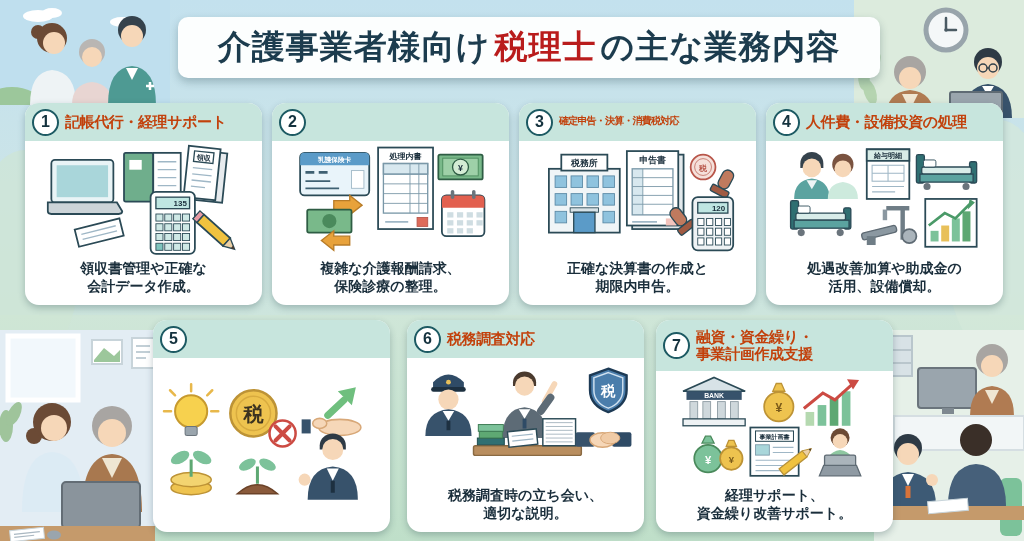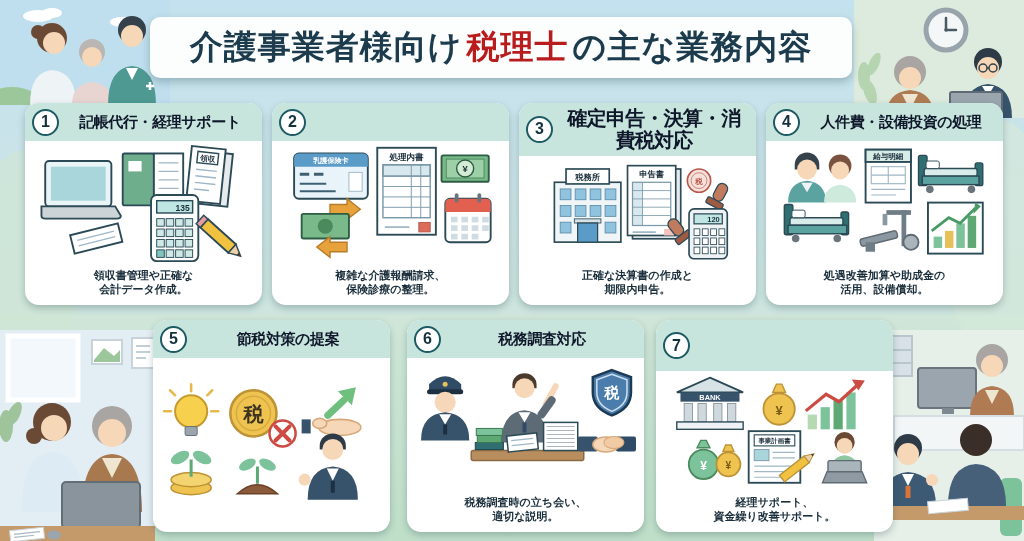--- a/index.html
+++ b/index.html
@@ -10,45 +10,45 @@
            background:linear-gradient(180deg,#c3e1ee 0%,#cbe4e8 34%,#cde5db 62%,#c2decb 100%); }
   .bg-bottom { position:absolute; left:0; top:315px; width:1024px; height:226px;
                background:linear-gradient(180deg,#cfe6d8 0%,#bfdfc9 100%); }
   .bg-blob-left { position:absolute; left:-30px; top:150px; width:110px; height:220px;
                   background:#cfe6d4; border-radius:50%; opacity:.7; }
   .bg-blob-right { position:absolute; right:-30px; top:120px; width:110px; height:240px;
                    background:#d4e8da; border-radius:50%; opacity:.7; }
 
   .scene { position:absolute; }
 
-  .title-bar { position:absolute; left:150px; top:17px; width:702px; height:61px;
+  .title-bar { position:absolute; left:178px; top:17px; width:702px; height:61px;
                background:#fcfefe; border-radius:10px;
                box-shadow:0 4px 8px rgba(30,60,70,.28);
                display:flex; align-items:center; justify-content:center;
                font-size:33px; font-weight:bold; color:#1c3c4e; letter-spacing:1px; white-space:nowrap; }
   .title-bar .hl { color:#b91c1c; padding:0 4px; }
 
   .card { position:absolute; width:237px; background:#ffffff; border-radius:14px;
           box-shadow:0 3px 7px rgba(30,60,70,.28); overflow:hidden;
           display:flex; flex-direction:column; }
   .r1 { top:103px; height:202px; }
   .r2 { top:320px; height:212px; }
   .card-header { background:#c7e5dd; display:flex; align-items:center; gap:6px;
                  padding:4px 7px; min-height:38px; flex:0 0 auto; }
   .card-header.tall { min-height:51px; }
   .num-circle { width:27px; height:27px; border-radius:50%; background:#ffffff;
                 border:2.5px solid #1d5a63; color:#14323e; font-weight:bold; font-size:16px;
                 display:flex; align-items:center; justify-content:center; flex:0 0 auto; }
-  .card-title { flex:1; text-align:center; font-weight:bold; color:#0f172a;
+  .card-title { flex:1; text-align:left; font-weight:bold; color:#c2410c;
                 font-size:15px; letter-spacing:-0.4px; line-height:1.12; white-space:pre-line; }
-  .card-title.small { font-size:20px; letter-spacing:-0.8px; }
+  .card-title.small { font-size:10px; letter-spacing:-0.8px;font-family:Liberation Mono, monospace; }
   .card-illu { flex:1 1 auto; display:flex; align-items:center; justify-content:center;
                padding:3px 8px 0; min-height:0; }
   .card-illu svg { width:100%; height:100%; }
-  .card-desc { flex:0 0 auto; font-weight:bold; color:#1a2e3b; font-size:11px;
+  .card-desc { flex:0 0 auto; font-weight:bold; color:#1a2e3b; font-size:14px;
                text-align:center; line-height:1.28; white-space:pre-line; padding:1px 5px 9px; }
 </style>
 </head>
 <body>
 
 <div class="stage">
 
   <div class="bg-bottom"></div>
   <div class="bg-blob-left"></div>
   <div class="bg-blob-right"></div>
@@ -456,21 +456,20 @@
         </g>
       </svg>
     </div>
     <div class="card-desc">処遇改善加算や助成金の
 活用、設備償却。</div>
   </div>
 
   <div class="card r2" style="left:153px">
     <div class="card-header">
       <span class="num-circle">5</span>
-      <span class="card-title">節税対策の提案</span>
     </div>
     <div class="card-illu">
       <svg viewBox="0 0 220 130">
         <g>
           <path d="M30,10 V3 M14,14 L9,9 M46,14 L51,9 M10,30 H3 M50,30 H57" stroke="#e8b84b" stroke-width="2.5" stroke-linecap="round"></path>
           <circle cx="30" cy="30" r="16" fill="#f7d14e" stroke="#c79a2e" stroke-width="2"></circle>
           <rect x="24" y="45" width="12" height="9" rx="2" fill="#9aa5ad" stroke="#6a747c" stroke-width="1"></rect>
         </g>
         <g>
           <circle cx="92" cy="32" r="23" fill="#eec34f" stroke="#bd9336" stroke-width="2.5"></circle>
@@ -565,20 +564,22 @@
         </g>
       </svg>
     </div>
     <div class="card-desc">税務調査時の立ち会い、
 適切な説明。</div>
   </div>
 
   <div class="card r2" style="left:656px">
     <div class="card-header tall">
       <span class="num-circle">7</span>
+      <span class="card-title">融資・資金繰り・
+事業計画作成支援</span>
     </div>
     <div class="card-illu">
       <svg viewBox="0 0 220 130">
         <g>
           <path d="M40,4 L76,20 H4 Z" fill="#d7e2e7" stroke="#2b4a56" stroke-width="2"></path>
           <rect x="8" y="20" width="64" height="10" fill="#37526b"></rect>
           <text x="40" y="28" font-size="8" text-anchor="middle" fill="#ffffff" font-weight="bold">BANK</text>
           <g fill="#cfd8dc" stroke="#8a98a0" stroke-width="1">
             <rect x="12" y="32" width="9" height="20"></rect>
               <rect x="27" y="32" width="9" height="20"></rect>

